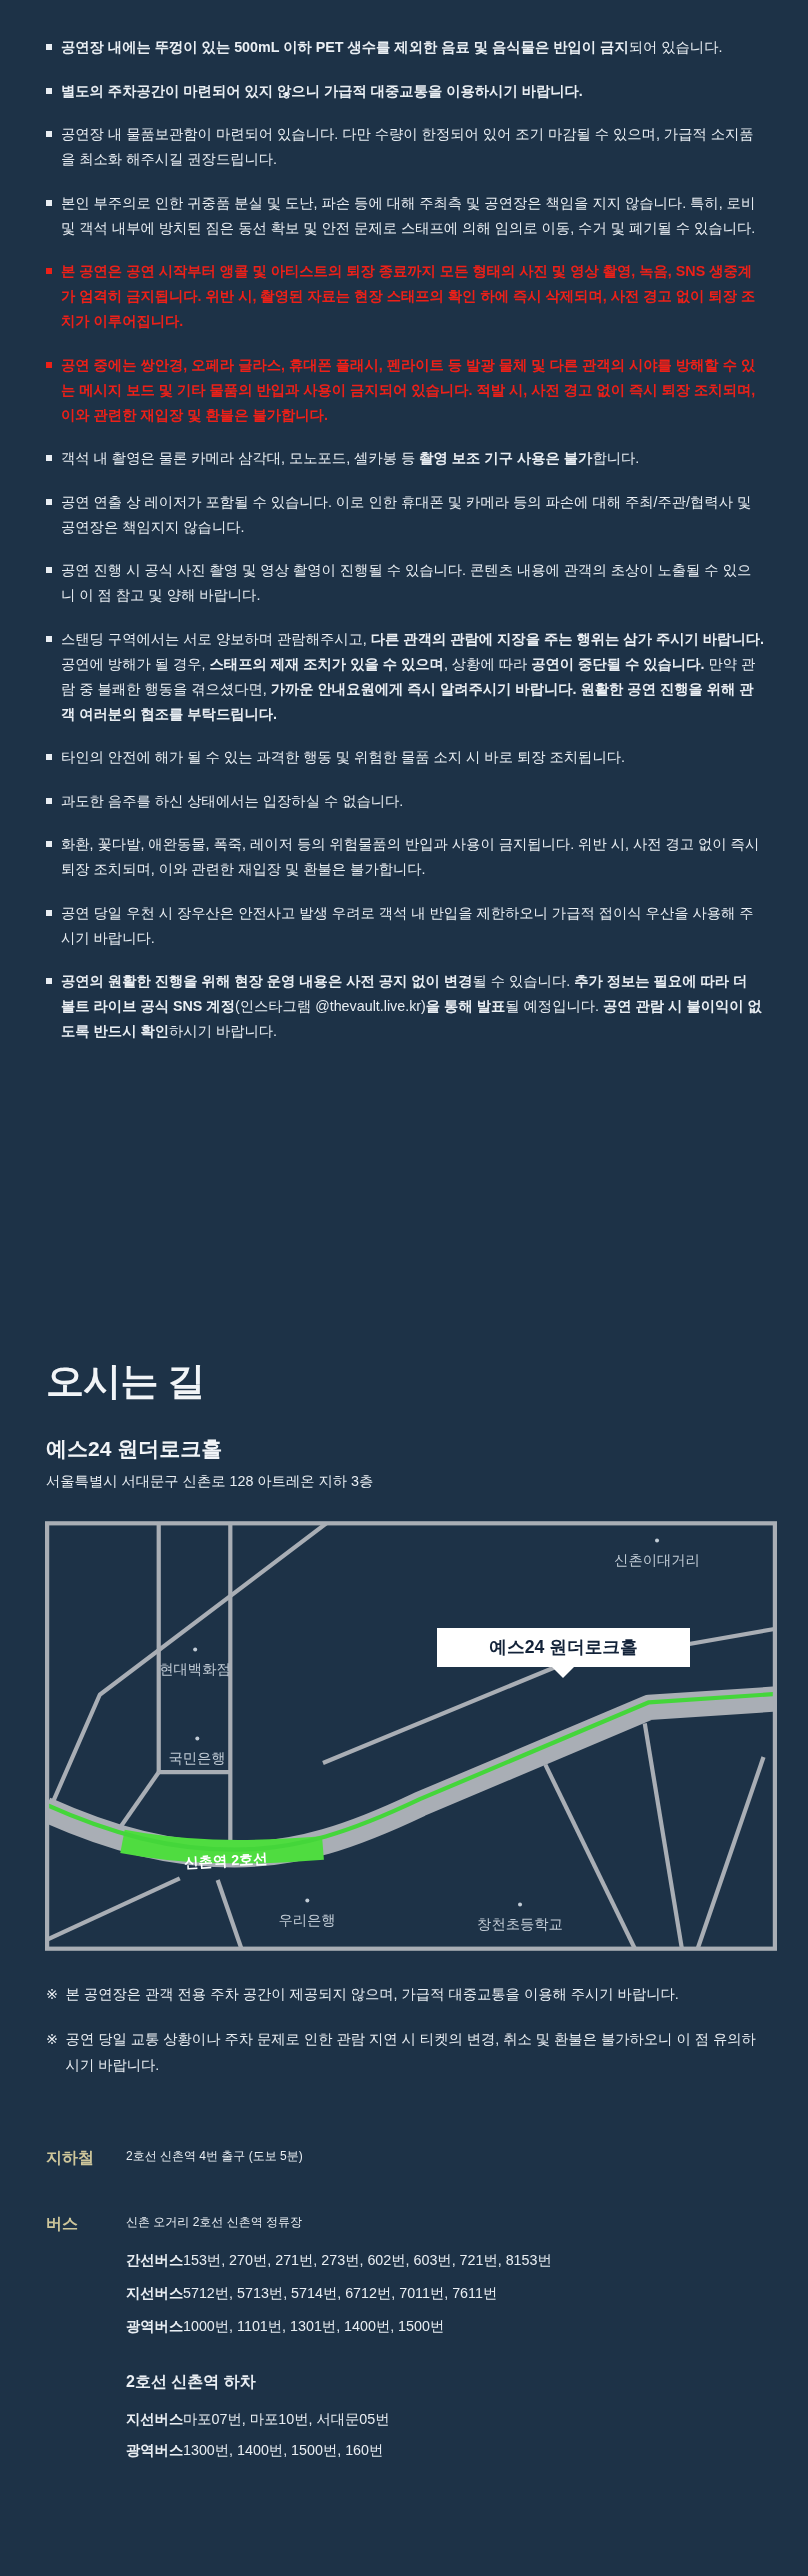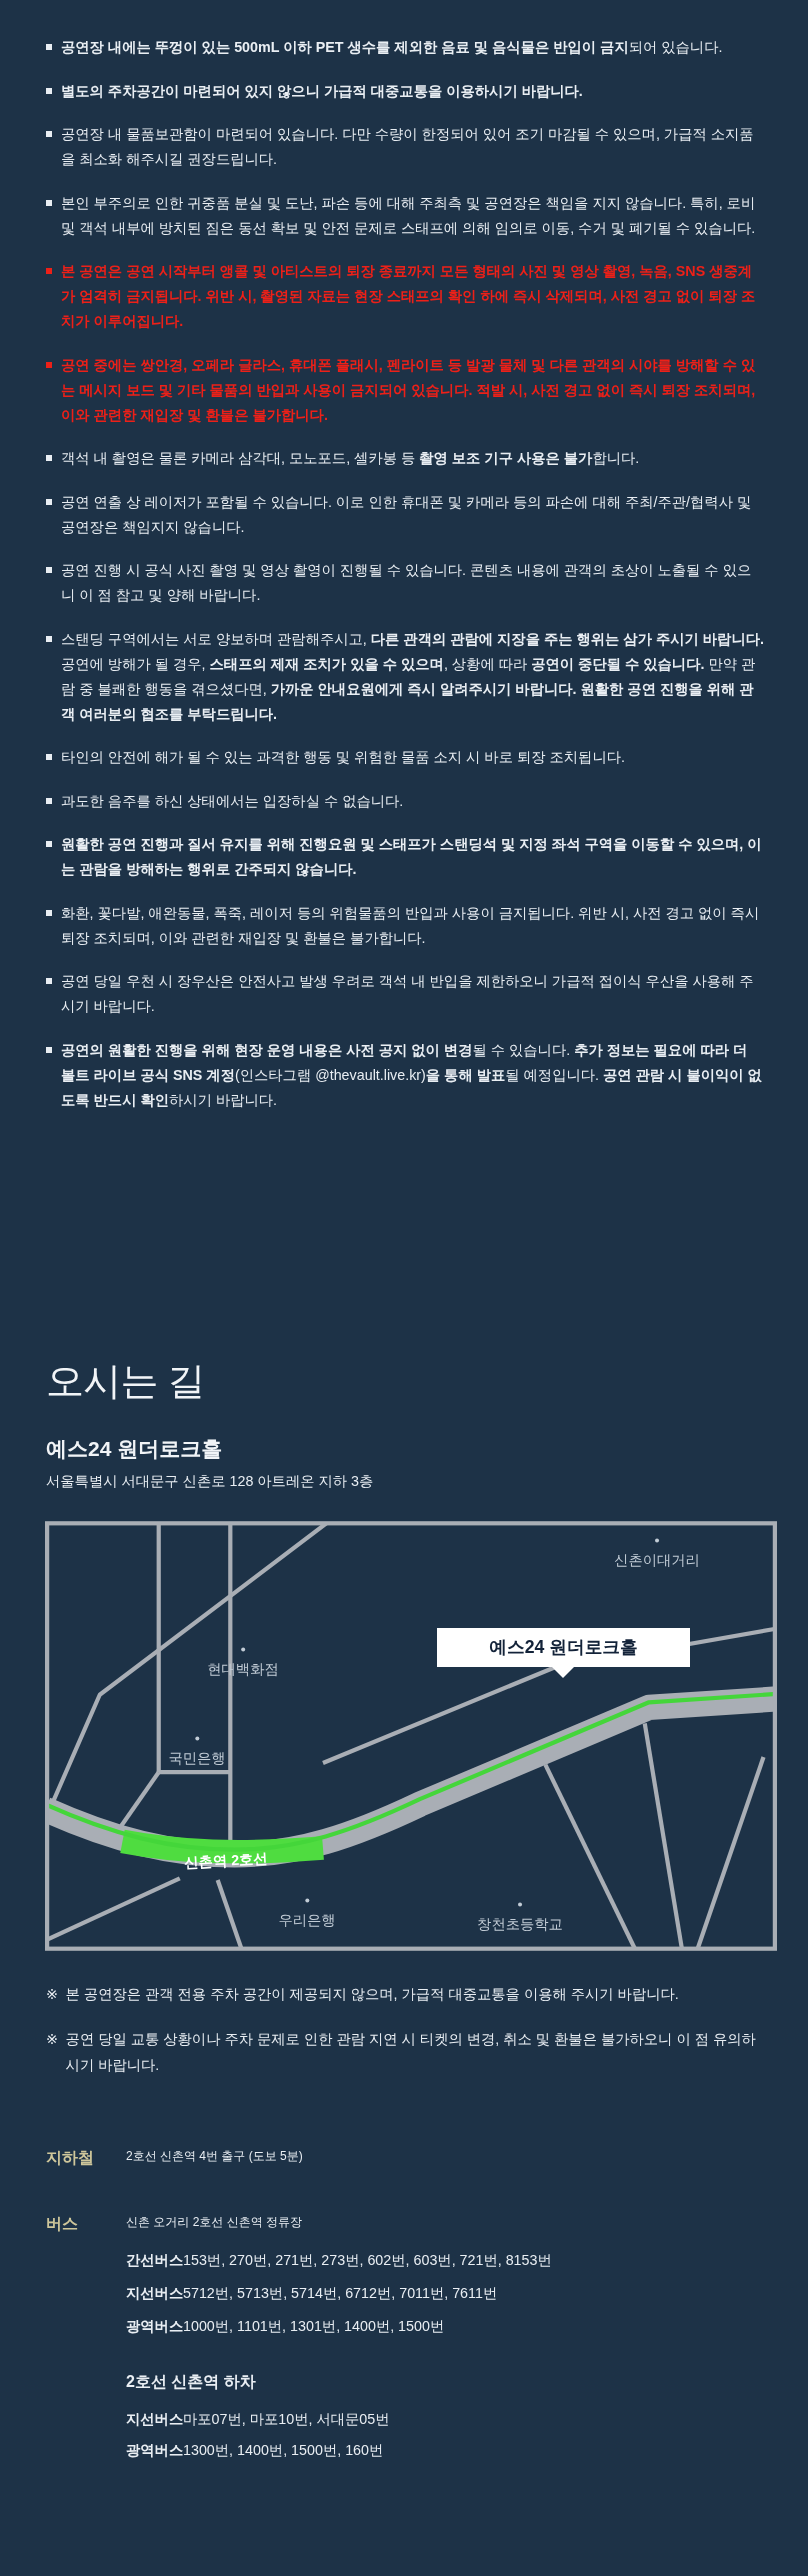--- a/index.html
+++ b/index.html
@@ -13,21 +13,21 @@
   #page{position:relative;width:809px;height:2576px;background:var(--bg);overflow:hidden}
 
   
   #notices{position:absolute;top:35px;left:46px;right:44px;list-style:none}
   #notices li{position:relative;padding-left:15px;font-size:14.3px;line-height:25px;margin-bottom:18.5px;color:var(--text)}
   #notices li.red{color:var(--red);font-weight:700}
   #notices .bullet{position:absolute;left:0;top:9.3px;width:5.9px;height:5.9px;background:currentColor}
   .b{font-weight:700}
 
   
-  #directions-title{position:absolute;left:46px;top:1356px;font-size:38px;font-weight:400;color:#f1f4f7;letter-spacing:-0.8px}
+  #directions-title{position:absolute;left:46px;top:1356px;font-size:38px;font-weight:700;color:#f1f4f7;letter-spacing:-0.8px}
   #venue-name{position:absolute;left:46px;top:1435px;font-size:21px;font-weight:700;color:#f1f4f7}
   #venue-address{position:absolute;left:46px;top:1472px;font-size:14.3px;color:var(--text)}
 
   
   #map{position:absolute;left:45px;top:1521px;width:768px;height:430px}
   #map svg{position:absolute;left:0;top:0}
   .map-label{position:absolute;transform:translate(-50%,-50%);font-size:14.3px;color:var(--mlabel);white-space:nowrap}
   .map-label .dot{position:absolute;left:50%;top:-11.8px;width:4.2px;height:4.2px;border-radius:50%;background:var(--mlabel);transform:translateX(-50%)}
   #station-label{position:absolute;transform:translate(-50%,-50%) rotate(-3deg);font-size:14.3px;font-weight:700;color:#ffffff;white-space:nowrap}
   #callout{position:absolute;left:392px;top:107px;width:253px;height:39px;background:var(--cbg);text-align:center;line-height:39px;font-size:17.7px;font-weight:700;color:var(--ctext);white-space:nowrap}
@@ -57,21 +57,20 @@
       <li class=""><span class="bullet"></span><span>공연장 내 물품보관함이 마련되어 있습니다. 다만 수량이 한정되어 있어 조기 마감될 수 있으며, 가급적 소지품을 최소화 해주시길 권장드립니다.</span></li>
       <li class=""><span class="bullet"></span><span>본인 부주의로 인한 귀중품 분실 및 도난, 파손 등에 대해 주최측 및 공연장은 책임을 지지 않습니다. 특히, 로비 및 객석 내부에 방치된 짐은 동선 확보 및 안전 문제로 스태프에 의해 임의로 이동, 수거 및 폐기될 수 있습니다.</span></li>
       <li class="red"><span class="bullet"></span><span class="b">본 공연은 공연 시작부터 앵콜 및 아티스트의 퇴장 종료까지 모든 형태의 사진 및 영상 촬영, 녹음, SNS 생중계가 엄격히 금지됩니다. 위반 시, 촬영된 자료는 현장 스태프의 확인 하에 즉시 삭제되며, 사전 경고 없이 퇴장 조치가 이루어집니다.</span></li>
       <li class="red"><span class="bullet"></span><span class="b">공연 중에는 쌍안경, 오페라 글라스, 휴대폰 플래시, 펜라이트 등 발광 물체 및 다른 관객의 시야를 방해할 수 있는 메시지 보드 및 기타 물품의 반입과 사용이 금지되어 있습니다. 적발 시, 사전 경고 없이 즉시 퇴장 조치되며, 이와 관련한 재입장 및 환불은 불가합니다.</span></li>
       <li class=""><span class="bullet"></span><span>객석 내 촬영은 물론 카메라 삼각대, 모노포드, 셀카봉 등 </span><span class="b">촬영 보조 기구 사용은 불가</span><span>합니다.</span></li>
       <li class=""><span class="bullet"></span><span>공연 연출 상 레이저가 포함될 수 있습니다. 이로 인한 휴대폰 및 카메라 등의 파손에 대해 주최/주관/협력사 및 공연장은 책임지지 않습니다.</span></li>
       <li class=""><span class="bullet"></span><span>공연 진행 시 공식 사진 촬영 및 영상 촬영이 진행될 수 있습니다. 콘텐츠 내용에 관객의 초상이 노출될 수 있으니 이 점 참고 및 양해 바랍니다.</span></li>
       <li class=""><span class="bullet"></span><span>스탠딩 구역에서는 서로 양보하며 관람해주시고, </span><span class="b">다른 관객의 관람에 지장을 주는 행위는 삼가 주시기 바랍니다.</span><span> 공연에 방해가 될 경우, </span><span class="b">스태프의 제재 조치가 있을 수 있으며</span><span>, 상황에 따라 </span><span class="b">공연이 중단될 수 있습니다.</span><span> 만약 관람 중 불쾌한 행동을 겪으셨다면, </span><span class="b">가까운 안내요원에게 즉시 알려주시기 바랍니다. 원활한 공연 진행을 위해 관객 여러분의 협조를 부탁드립니다.</span></li>
       <li class=""><span class="bullet"></span><span>타인의 안전에 해가 될 수 있는 과격한 행동 및 위험한 물품 소지 시 바로 퇴장 조치됩니다.</span></li>
       <li class=""><span class="bullet"></span><span>과도한 음주를 하신 상태에서는 입장하실 수 없습니다.</span></li>
-      <li class=""><span class="bullet"></span><span class="b">원활한 공연 진행과 질서 유지를 위해 진행요원 및 스태프가 스탠딩석 및 지정 좌석 구역을 이동할 수 있으며, 이는 관람을 방해하는 행위로 간주되지 않습니다.</span></li>
       <li class=""><span class="bullet"></span><span>화환, 꽃다발, 애완동물, 폭죽, 레이저 등의 위험물품의 반입과 사용이 금지됩니다. 위반 시, 사전 경고 없이 즉시 퇴장 조치되며, 이와 관련한 재입장 및 환불은 불가합니다.</span></li>
       <li class=""><span class="bullet"></span><span>공연 당일 우천 시 장우산은 안전사고 발생 우려로 객석 내 반입을 제한하오니 가급적 접이식 우산을 사용해 주시기 바랍니다.</span></li>
       <li class=""><span class="bullet"></span><span class="b">공연의 원활한 진행을 위해 현장 운영 내용은 사전 공지 없이 변경</span><span>될 수 있습니다. </span><span class="b">추가 정보는 필요에 따라 더 볼트 라이브 공식 SNS 계정</span><span>(인스타그램 @thevault.live.kr)</span><span class="b">을 통해 발표</span><span>될 예정입니다. </span><span class="b">공연 관람 시 불이익이 없도록 반드시 확인</span><span>하시기 바랍니다.</span></li>
     </ul>
 
   <h1 id="directions-title">오시는 길</h1>
   <h2 id="venue-name">예스24 원더로크홀</h2>
   <p id="venue-address">서울특별시 서대문구 신촌로 128 아트레온 지하 3층</p>
 
   <div id="map">
@@ -89,21 +88,21 @@
         <path d="M160,424 L0,498"></path>
         <path d="M205,426 L233,507"></path>
       </g>
       <path fill="none" stroke="var(--road)" stroke-width="30" stroke-linejoin="round" d="M0,342 C80,378 150,396 225,396 C300,396 365,374 445,336 L717,221 L869,211"></path>
       <path fill="none" stroke="var(--sgreen)" stroke-width="28" d="M92,380 C160,393 230,396 330,388"></path>
       <path fill="none" stroke="var(--green)" stroke-width="5" stroke-linejoin="round" d="M0,336 C80,372 150,390 225,390 C300,390 365,368 445,330 L717,215 L869,205"></path>
       <rect x="2.5" y="2.5" width="864" height="505" fill="none" stroke="var(--road)" stroke-width="5"></rect>
     </svg>
     <div id="map-labels">
         <div class="map-label" style="left: 612px; top: 39px;"><span class="dot"></span><span>신촌이대거리</span></div>
-        <div class="map-label" style="left: 150px; top: 148px; margin-left: 48px;"><span class="dot"></span><span>현대백화점</span></div>
+        <div class="map-label" style="left: 150px; top: 148px;"><span class="dot"></span><span>현대백화점</span></div>
         <div class="map-label" style="left: 152px; top: 237px;"><span class="dot"></span><span>국민은행</span></div>
         <div class="map-label" style="left: 262px; top: 383px; margin-top: 16px;"><span class="dot"></span><span>우리은행</span></div>
         <div class="map-label" style="left: 475px; top: 403px;"><span class="dot"></span><span>창천초등학교</span></div>
       </div>
     <div id="station-label" style="left: 181px; top: 340px;">신촌역 2호선</div>
     <div id="callout">
       <span>예스24 원더로크홀</span>
       <i class="tail"></i>
     </div>
   </div>

